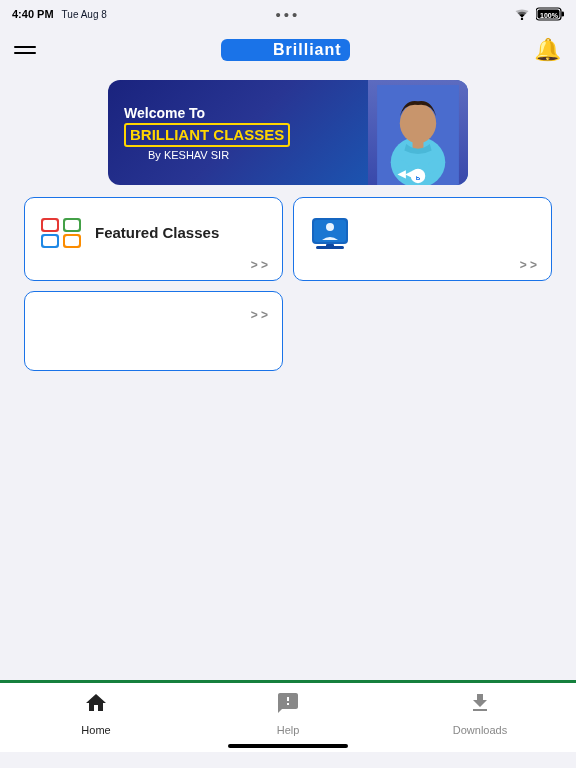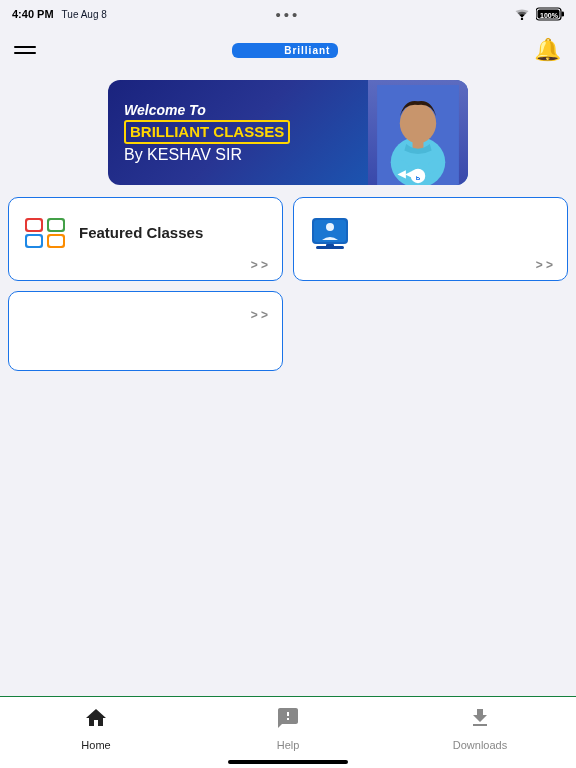--- a/index.html
+++ b/index.html
@@ -66,21 +66,21 @@
     }
     .logo-box {
       background: #1a73e8;
       border-radius: 6px;
       padding: 2px 8px;
       display: flex;
       align-items: center;
     }
     .logo-box-text {
       color: #fff;
-      font-size: 10px;
+      font-size: 16px;
       font-weight: 800;
       letter-spacing: 1px;
       padding-left: 44px;
     }
     .bell-icon {
       font-size: 22px;
       color: #000;
       cursor: pointer;
     }
 
@@ -103,36 +103,36 @@
     }
     .banner-text-area {
       padding: 12px 16px;
       flex: 1;
     }
     .banner-welcome {
       color: #fff;
       font-size: 14px;
       font-weight: 600;
       margin-bottom: 2px;
-      font-style: italic;
     }
     .banner-brand {
       color: #ffd600;
       font-size: 15px;
       font-weight: 800;
       line-height: 1.2;
       border: 2px solid #ffd600;
       border-radius: 3px;
       padding: 1px 4px;
       display: inline-block;
       margin-bottom: 2px;
     }
     .banner-by {
       color: #fff;
-      font-size: 16px;
+      font-size: 11px;
+      margin-left: 24px;
     }
     .banner-person {
       width: 100px;
       height: 105px;
       background: linear-gradient(180deg, #5c6bc0 0%, #3949ab 100%);
       position: relative;
       display: flex;
       align-items: flex-end;
       justify-content: center;
       overflow: hidden;
@@ -144,21 +144,21 @@
       color: #fff;
       font-size: 11px;
       font-weight: bold;
     }
 
     
     .cards-grid {
       display: grid;
       grid-template-columns: 1fr 1fr;
       gap: 10px;
-      padding: 0 8px;
+      padding: 0 24px;
       margin-bottom: 10px;
     }
     .card {
       background: #fff;
       border-radius: 10px;
       border: 1.5px solid #1a73e8;
       padding: 12px 14px 8px;
       min-height: 80px;
       display: flex;
       flex-direction: column;
@@ -188,26 +188,26 @@
       margin-top: 4px;
     }
 
     .card-single {
       grid-column: 1;
     }
 
     
     .bottom-nav {
       position: absolute;
-      bottom: 0;
+      bottom: 16px;
       left: 0;
       right: 0;
       height: 72px;
       background: #fff;
-      border-top: 1px solid #15803d;
+      border-top: 3px solid #15803d;
       display: flex;
       align-items: center;
     }
     .nav-item {
       flex: 1;
       display: flex;
       flex-direction: column;
       align-items: center;
       justify-content: center;
       gap: 3px;

